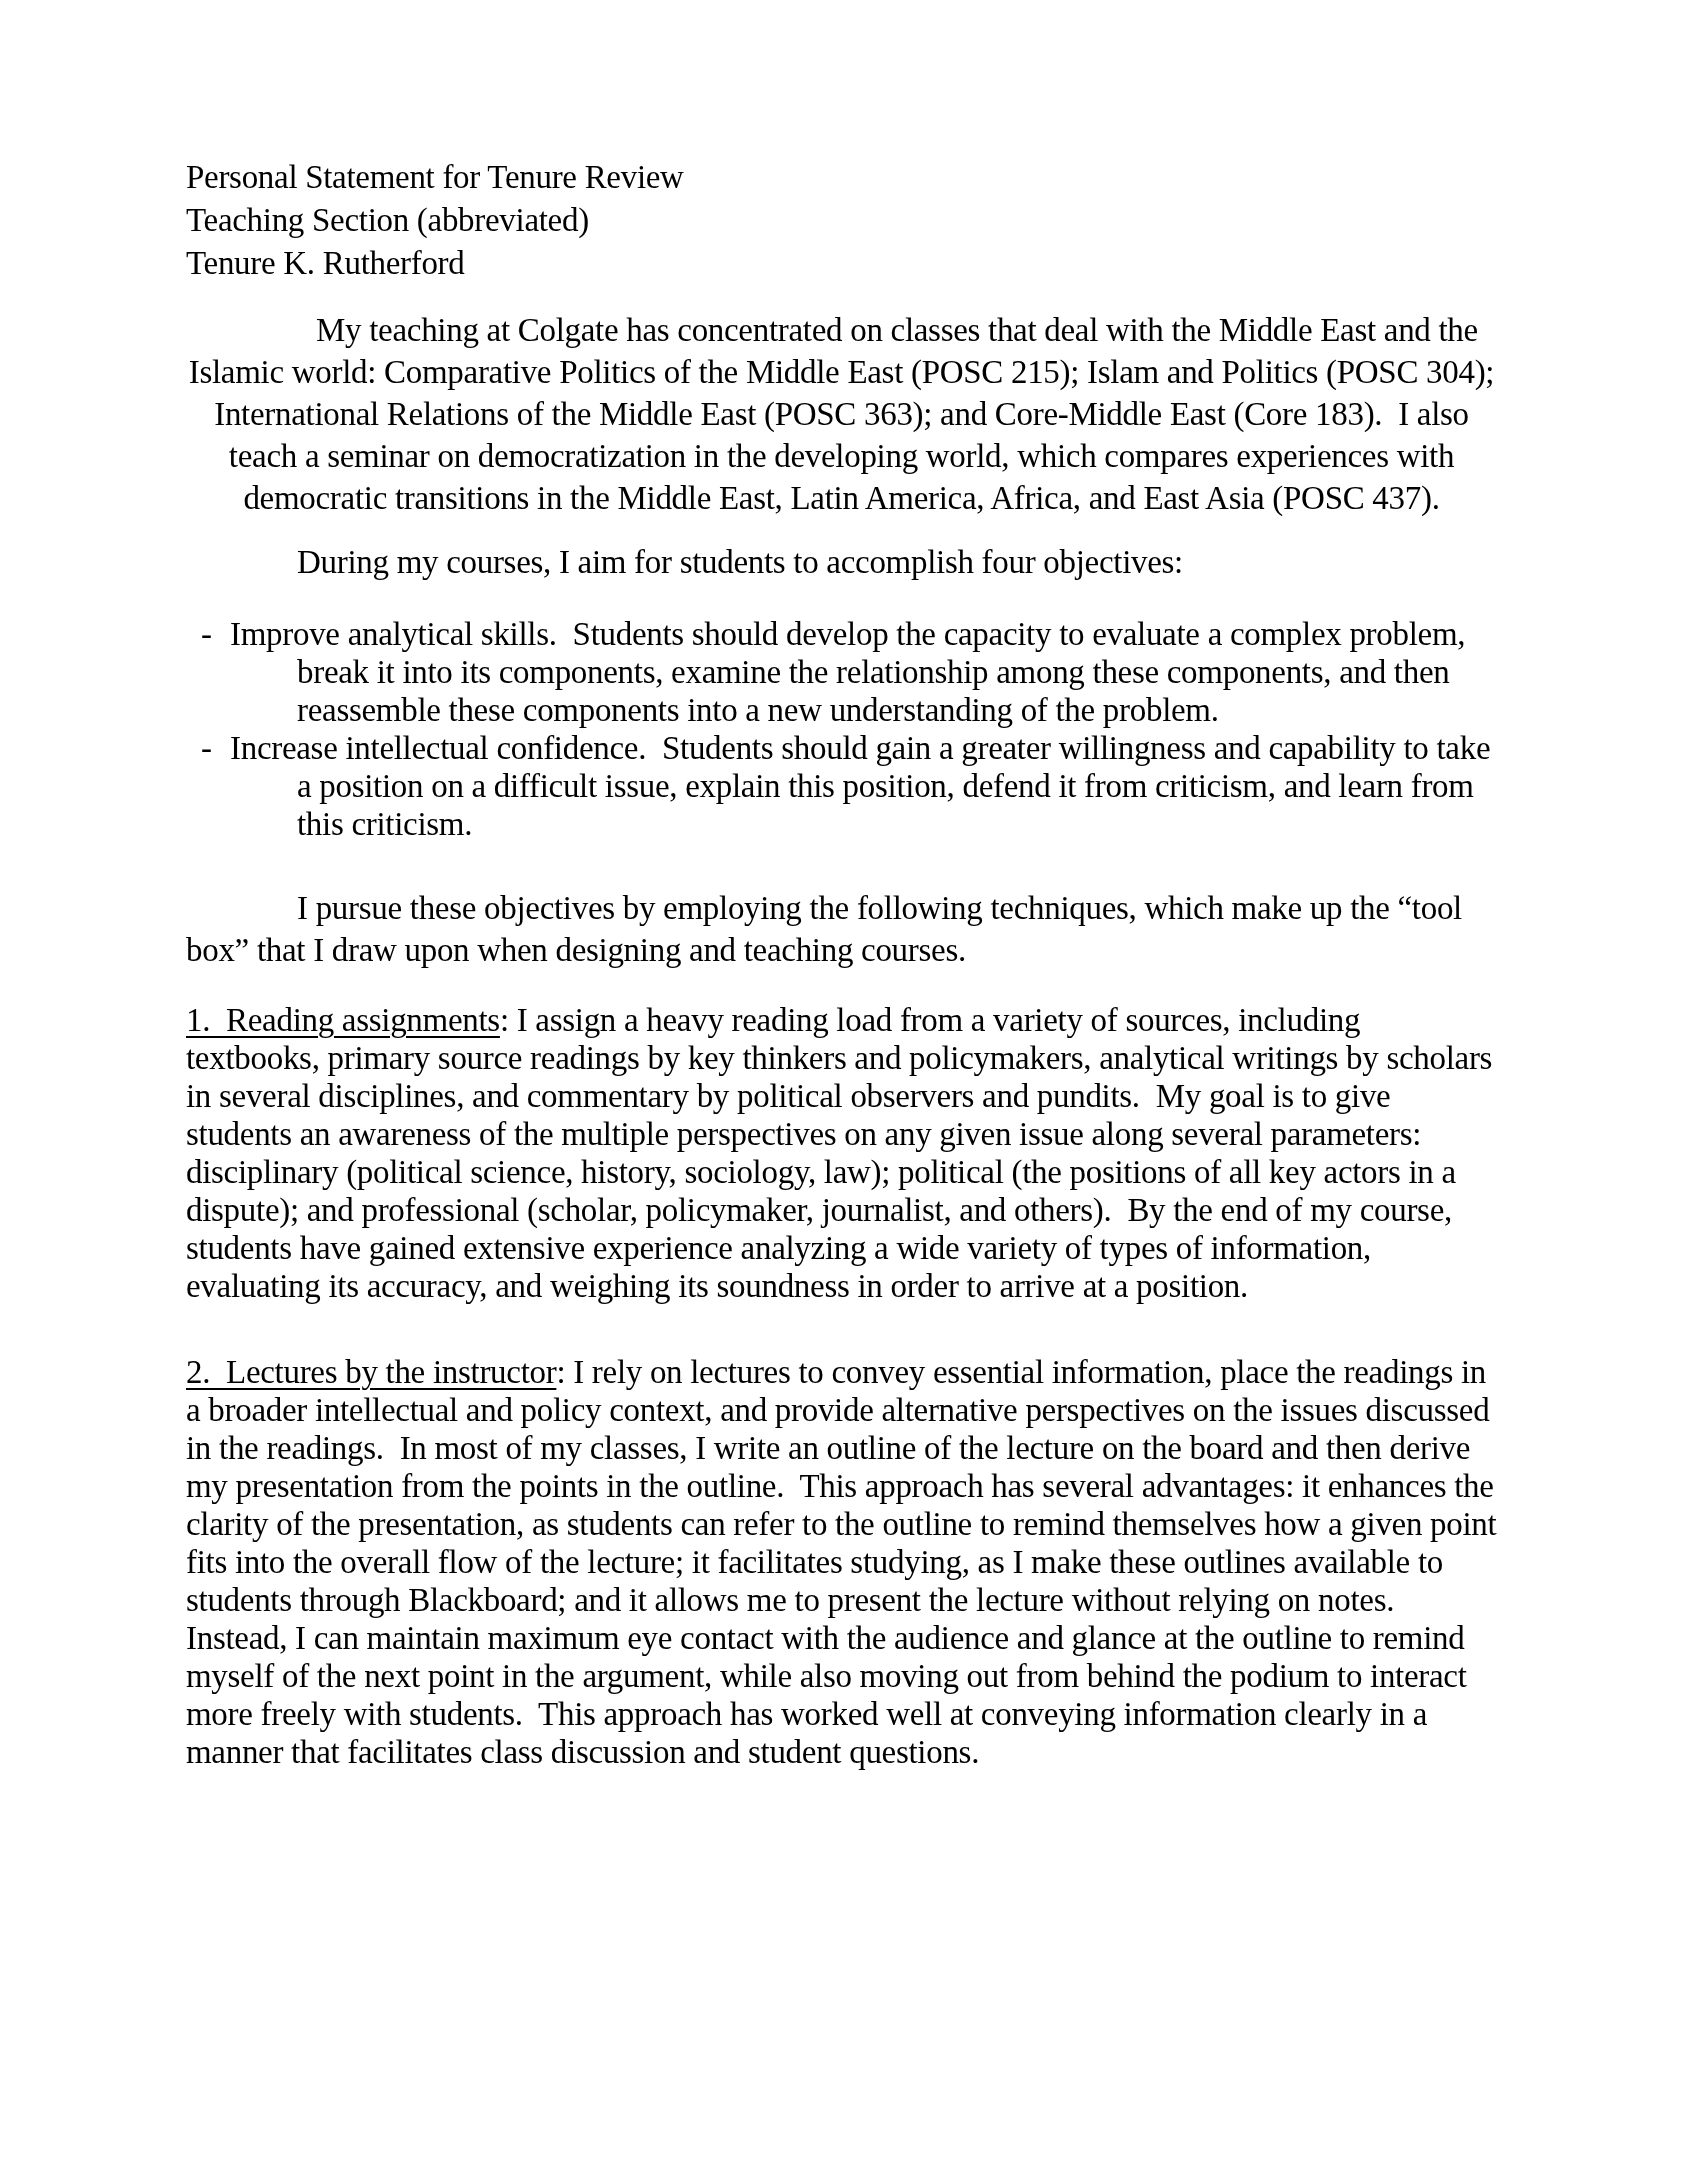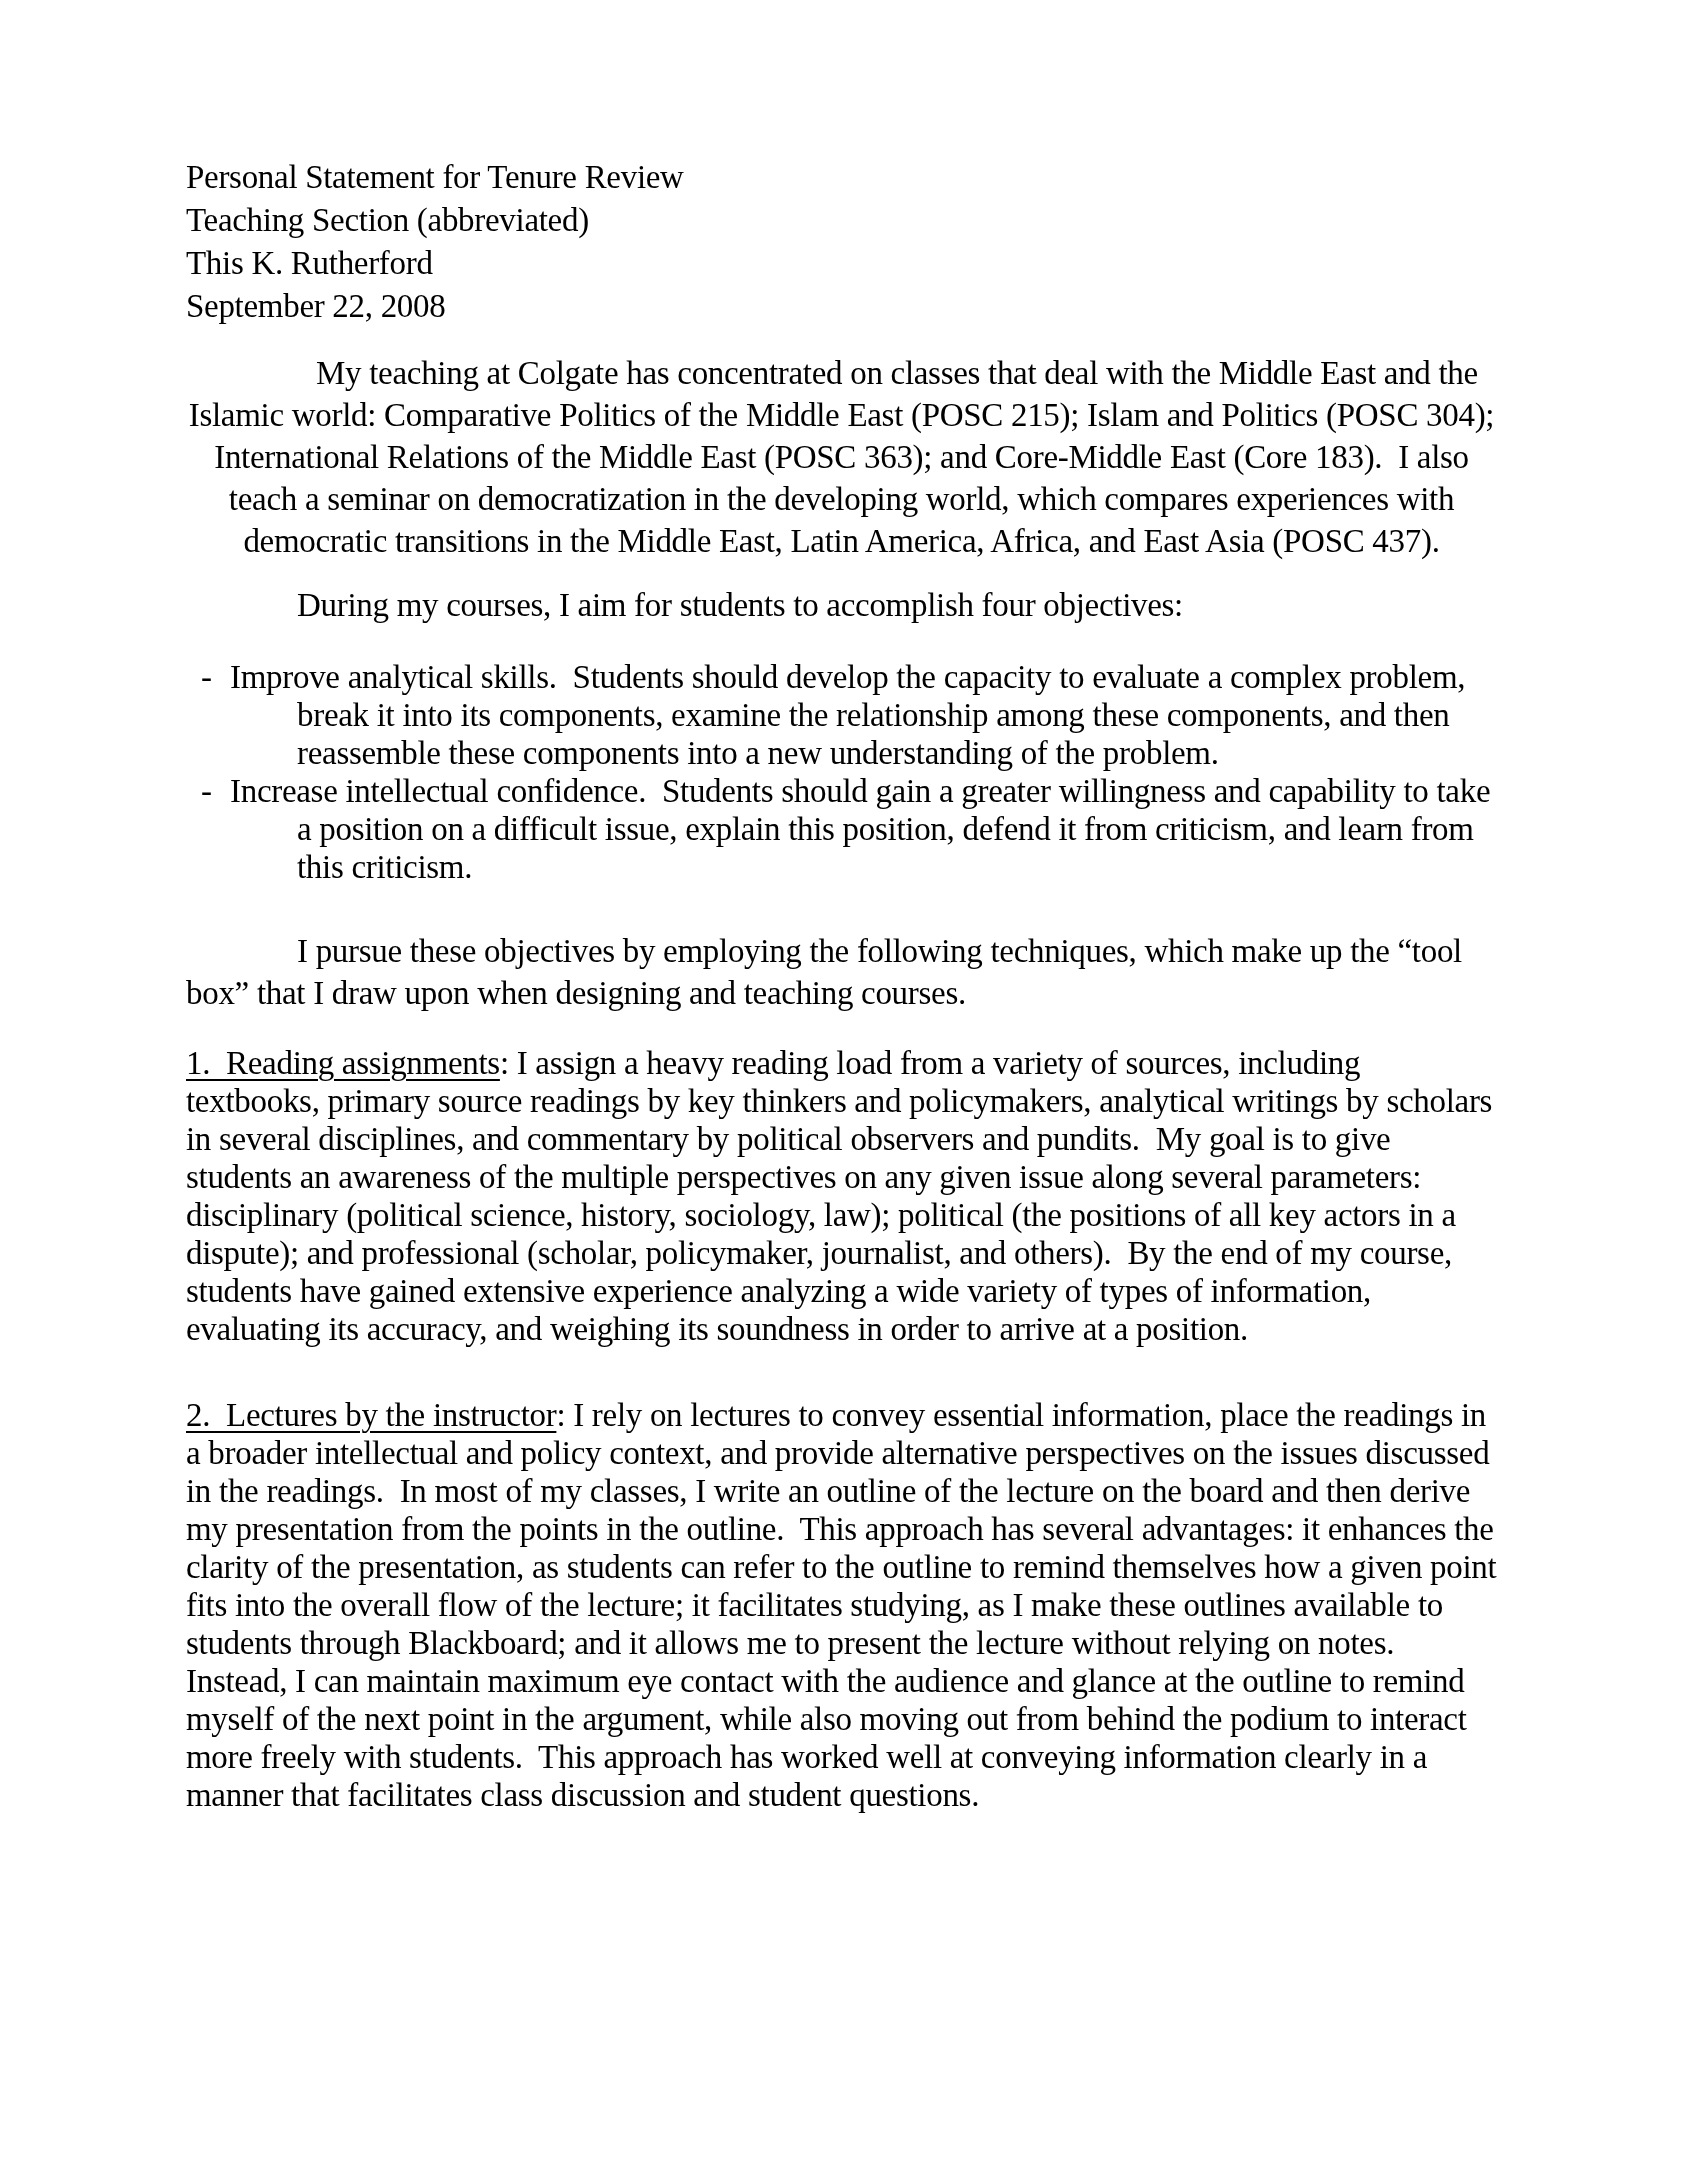--- a/index.html
+++ b/index.html
@@ -66,22 +66,21 @@
   }
 </style>
 </head>
 <body>
 
 <div class="page">
 
   <div class="title-block">
     <div>Personal Statement for Tenure Review</div>
     <div>Teaching Section (abbreviated)</div>
-    <div>This K. Rutherford</div>
-    <div>September 22, 2008</div>
+    <div>Tenure K. Rutherford</div>
   </div>
 
   <p class="body indent intro">My teaching at Colgate has concentrated on classes that deal with the Middle East and the Islamic world: Comparative Politics of the Middle East (POSC 215); Islam and Politics (POSC 304); International Relations of the Middle East (POSC 363); and Core-Middle East (Core 183).  I also teach a seminar on democratization in the developing world, which compares experiences with democratic transitions in the Middle East, Latin America, Africa, and East Asia (POSC 437).</p>
 
   <p class="body indent lead">During my courses, I aim for students to accomplish four objectives:</p>
 
   <div class="objectives">
     <div class="obj"><span class="marker">-</span><span>Improve analytical skills.  Students should develop the capacity to evaluate a complex problem, break it into its components, examine the relationship among these components, and then reassemble these components into a new understanding of the problem.</span></div>
     <div class="obj"><span class="marker">-</span><span>Increase intellectual confidence.  Students should gain a greater willingness and capability to take a position on a difficult issue, explain this position, defend it from criticism, and learn from this criticism.</span></div>
   </div>

